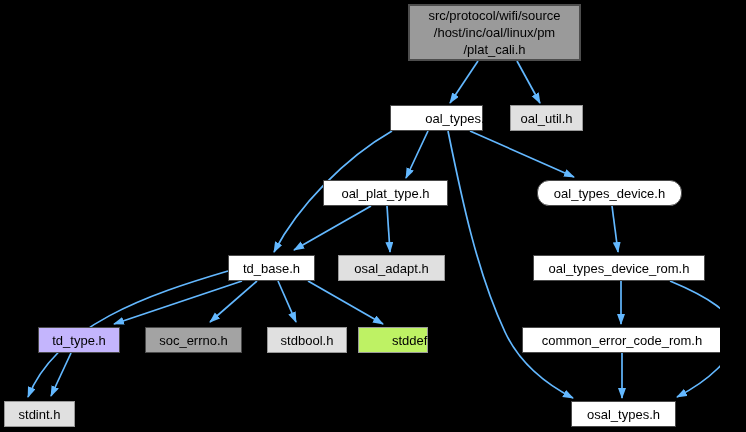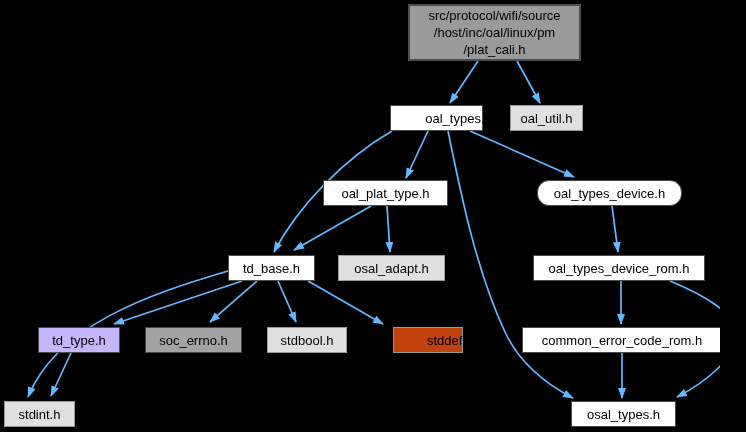--- a/index.html
+++ b/index.html
@@ -78,21 +78,21 @@
       </div>
       <div class="node linked" style="left: 38px; top: 327px; width: 82px; height: 26px; background: #c4b5fd; border-color: rgb(74, 74, 74); border-width: 1.4px;">
         <span class="lbl">td_type.h</span>
       </div>
       <div class="node linked" style="left: 145px; top: 327px; width: 97px; height: 26px; background: #a3a3a3; border-color: rgb(74, 74, 74); border-width: 1.4px;">
         <span class="lbl">soc_errno.h</span>
       </div>
       <div class="node external" style="left: 267px; top: 327px; width: 80px; height: 26px; background: rgb(224, 224, 224); border-color: rgb(153, 153, 153); border-width: 1.4px;">
         <span class="lbl">stdbool.h</span>
       </div>
-      <div class="node external" style="left: 393px; top: 327px; width: 70px; height: 26px; background: #c2410c; border-color: rgb(153, 153, 153); border-width: 1.4px; padding-left: 44px;">
+      <div class="node external" style="left: 358px; top: 327px; width: 70px; height: 26px; background: #bef264; border-color: rgb(153, 153, 153); border-width: 1.4px; padding-left: 44px;">
         <span class="lbl">stddef.h</span>
       </div>
       <div class="node linked" style="left: 522px; top: 327px; width: 200px; height: 26px; background: rgb(255, 255, 255); border-color: rgb(74, 74, 74); border-width: 1.4px;">
         <span class="lbl">common_error_code_rom.h</span>
       </div>
       <div class="node external" style="left: 4px; top: 401px; width: 71px; height: 26px; background: rgb(224, 224, 224); border-color: rgb(153, 153, 153); border-width: 1.4px;">
         <span class="lbl">stdint.h</span>
       </div>
       <div class="node linked" style="left: 571px; top: 401px; width: 105px; height: 26px; background: rgb(255, 255, 255); border-color: rgb(74, 74, 74); border-width: 1.4px; justify-content: center;">
         <span class="lbl">osal_types.h</span>

